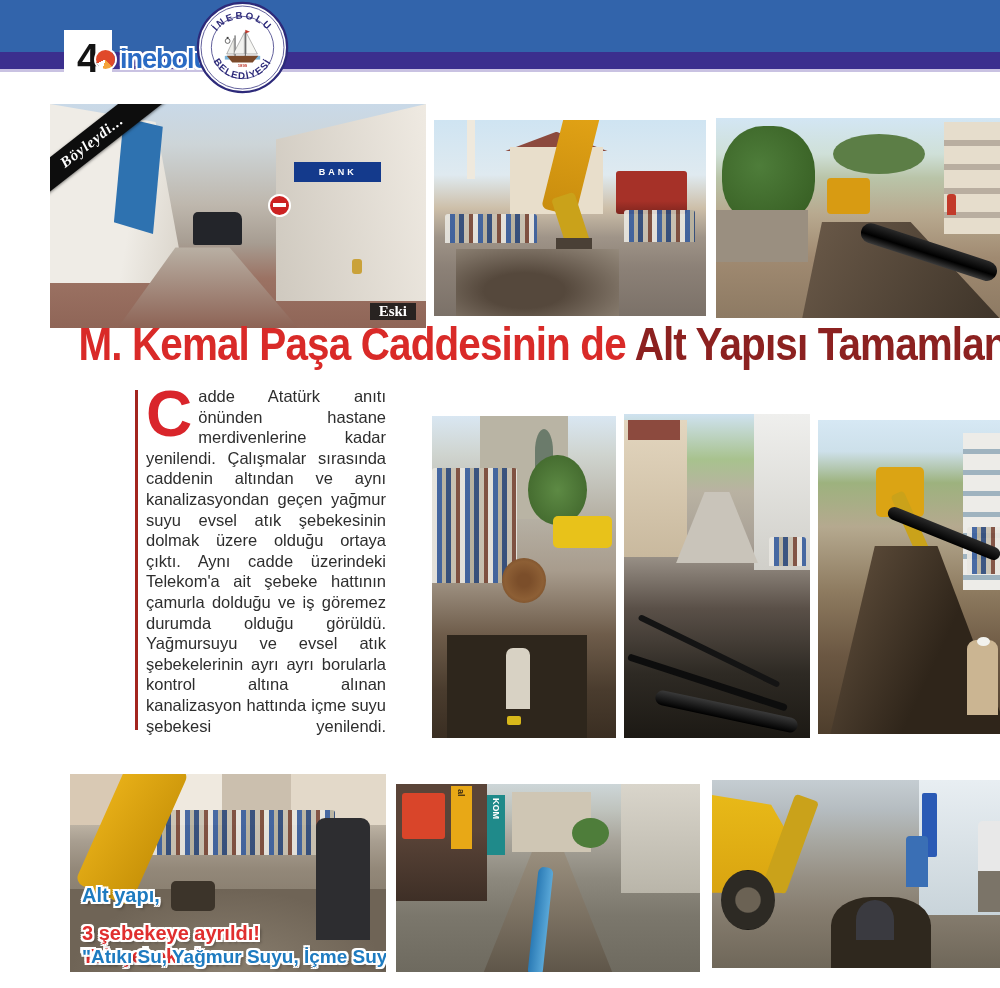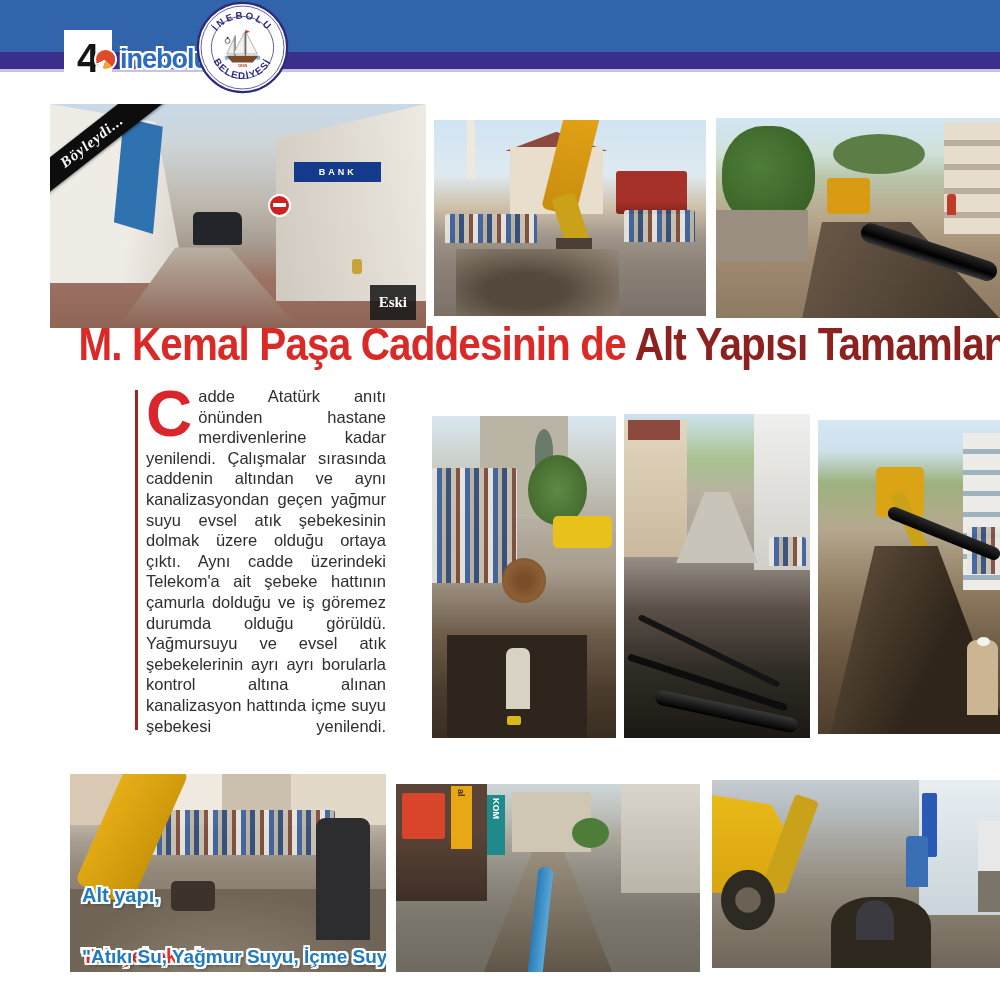--- a/index.html
+++ b/index.html
@@ -42,21 +42,21 @@
       background:linear-gradient(180deg,#ded7cd 0%,#cfc5b5 18%,#a89e90 34%,#938879 48%,#877d6e 64%,#7b7265 100%);}
   .p8{left:356px;top:768px;width:304px;height:188px;
       background:linear-gradient(180deg,#cdd6d8 0%,#bfc3bd 14%,#a8a49a 30%,#8d897e 50%,#7b776c 70%,#6e6a5f 100%);}
   .p9{left:672px;top:764px;width:313px;height:188px;
       background:linear-gradient(180deg,#c5cdd2 0%,#b5bcc0 16%,#a8a8a2 32%,#968f83 52%,#847b6d 72%,#6f6759 100%);}
 
   .ribbon{position:absolute;top:24px;left:-46px;width:176px;transform:rotate(-38deg);
           background:#0d0d0d;color:#fff;text-align:center;padding:5px 0;letter-spacing:1px;
           font:italic bold 15px "Liberation Serif",serif;box-shadow:0 1px 3px rgba(0,0,0,.5);}
   .tag{position:absolute;right:10px;bottom:8px;background:rgba(25,25,25,.88);color:#fff;
-       padding:9px 9px;font:bold 15px "Liberation Serif",serif;text-align:right;}
+       padding:0 9px;font:bold 15px "Liberation Serif",serif;text-align:right;}
   .bank-sign{display:flex;align-items:center;justify-content:center;color:#fff;background:#143a8c;
              font-weight:bold;font-size:9px;letter-spacing:3px;}
   .vsign{color:#fff;font-weight:bold;font-size:9px;writing-mode:vertical-rl;text-align:center;
          display:flex;align-items:center;justify-content:flex-start;padding-top:3px;}
 
   
   .headline{position:absolute;left:0;top:318px;width:1000px;margin:0;text-align:center;
             font-size:47px;line-height:52px;font-weight:bold;letter-spacing:-1px;white-space:nowrap;}
   .hl-wrap{display:inline-block;transform:scaleX(.86);transform-origin:center;}
   .hl1{color:#d92a28;} .hl2{color:#8c2120;}
@@ -214,20 +214,21 @@
 
   <figure class="photo p7">
     <div class="s" style="left:0;top:0;width:100%;height:26%;background:linear-gradient(90deg,#d9c9b4 0 22%,#efe9df 22% 48%,#cbbfae 48% 70%,#e3d9c9 70% 100%);"></div>
     <div class="s crowd" style="left:26%;top:18%;width:58%;height:23%;"></div>
     <div class="s" style="left:0;bottom:0;width:100%;height:42%;background:radial-gradient(ellipse at 50% 100%,#8a7f6f,#6f6456 70%);"></div>
     <div class="s" style="left:10%;top:-10%;width:19%;height:74%;background:linear-gradient(100deg,#e8b018,#c89208);transform:rotate(24deg);border-radius:9px;"></div>
     <div class="s" style="left:32%;top:54%;width:14%;height:15%;background:#3c342a;border-radius:5px;"></div>
     <div class="s" style="right:5%;top:22%;width:17%;height:62%;background:#2d2d30;border-radius:9px 9px 0 0;"></div>
     <div class="ov blue" style="top:86px;margin-top:24px;">Alt yapı,</div>
     <div class="ov red" style="top:130px;margin-top:41px;">Tek şebekeden</div>
+    <div class="ov red" style="top:148px;">3 şebekeye ayrıldı!</div>
     <div class="ov blue" style="top:172px;font-size:19px;">"Atıkı Su, Yağmur Suyu, İçme Suyu"</div>
   </figure>
 
   <figure class="photo p8">
     <div class="s" style="left:0;top:0;width:30%;height:62%;background:linear-gradient(#5a4438 40%,#3e2f26);"></div>
     <div class="s" style="left:2%;top:5%;width:14%;height:24%;background:#d9452a;border-radius:3px;"></div>
     <div class="s vsign" style="left:18%;top:1%;width:7%;height:32%;background:#e8a816;color:#3a2a12;">al</div>
     <div class="s vsign" style="left:30%;top:6%;width:6%;height:30%;background:#1f8a8a;">KOM</div>
     <div class="s" style="right:0;top:0;width:26%;height:58%;background:linear-gradient(#d9d5cb,#b9b5a9);"></div>
     <div class="s" style="left:38%;top:4%;width:26%;height:32%;background:#cfc6b4;"></div>

